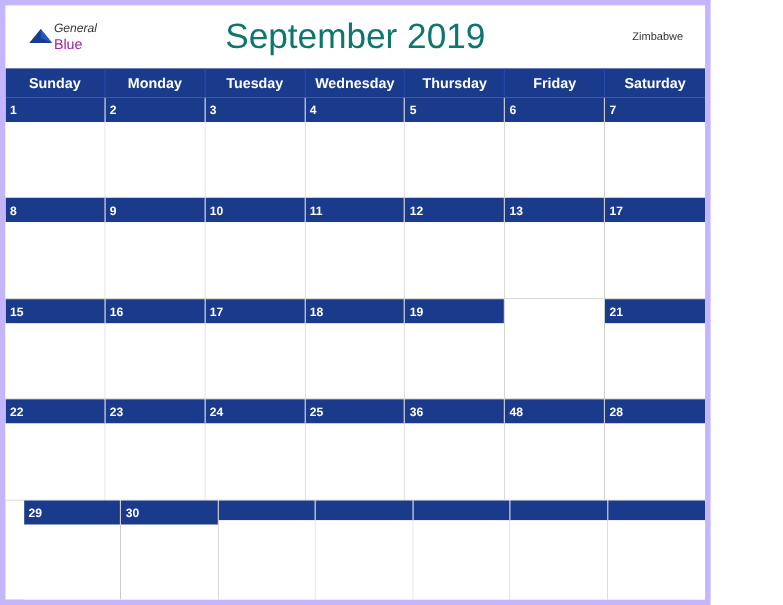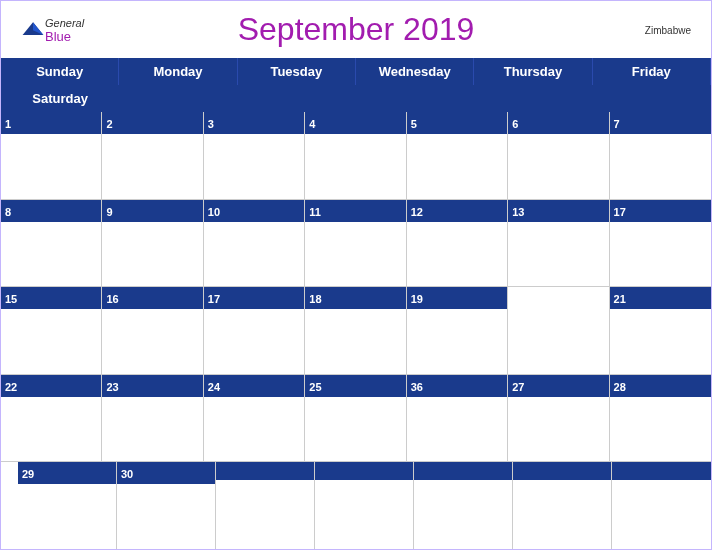--- a/index.html
+++ b/index.html
@@ -5,23 +5,23 @@
     * { margin: 0; padding: 0; box-sizing: border-box; }
     body {
       width: 712px;
       height: 550px;
       font-family: Arial, sans-serif;
       background: #fff;
       display: flex;
       flex-direction: column;
     }
     .calendar-container {
-      width: 712px;
+      width: 646px;
       height: 550px;
-      border: 1px solid #c4b5fd;
+      border: 5px solid #c4b5fd;
       display: flex;
       flex-direction: column;
       overflow: hidden;
     }
     .header {
       display: flex;
       align-items: center;
       justify-content: center;
       padding: 10px 20px;
       position: relative;
@@ -54,35 +54,35 @@
       display: flex;
       flex-direction: column;
       align-items: flex-start;
     }
     .logo-top-row {
       display: flex;
       align-items: center;
     }
     .month-title {
       font-size: 32px;
-      color: #a21caf;
+      color: #0f766e;
       font-weight: normal;
       text-align: center;
     }
     .country-label {
       position: absolute;
       right: 20px;
       top: 50%;
       transform: translateY(-50%);
       font-size: 10px;
       color: #333;
     }
     .days-header {
       display: grid;
-      grid-template-columns: repeat(6, 1fr);
+      grid-template-columns: repeat(7, 1fr);
       background: #1a3a8c;
     }
     .day-name {
       color: #fff;
       text-align: center;
       padding: 6px 2px;
       font-size: 13px;
       font-weight: bold;
       border-right: 1px solid #2a4aad;
     }
@@ -276,21 +276,21 @@
         </div>
       <div class="cell">
           <div class="cell-num-bar"><span class="cell-num">25</span></div>
           <div class="cell-body"></div>
         </div>
       <div class="cell">
           <div class="cell-num-bar"><span class="cell-num">36</span></div>
           <div class="cell-body"></div>
         </div>
       <div class="cell">
-          <div class="cell-num-bar"><span class="cell-num">27</span></div>
+          <div class="cell-num-bar"><span class="cell-num">48</span></div>
           <div class="cell-body"></div>
         </div>
       <div class="cell">
           <div class="cell-num-bar"><span class="cell-num">28</span></div>
           <div class="cell-body"></div>
         </div>
     </div>
 
     <div class="week-band">
       <div class="cell">

